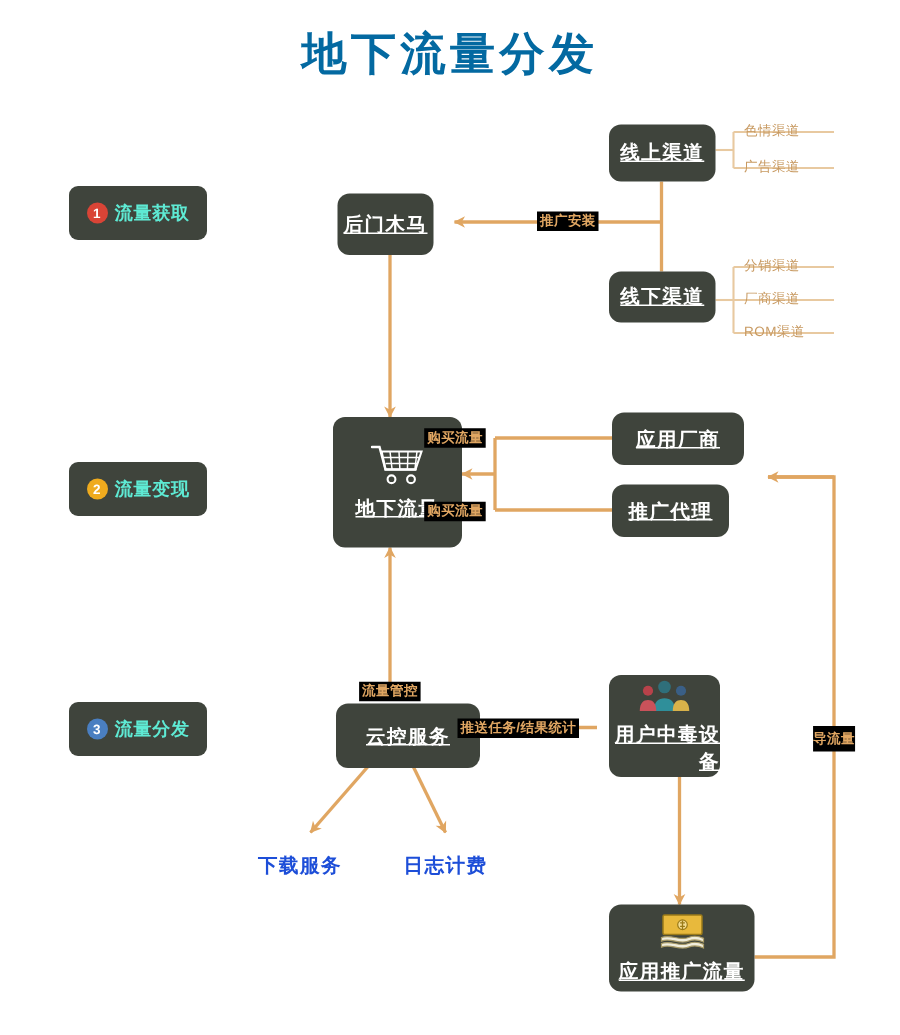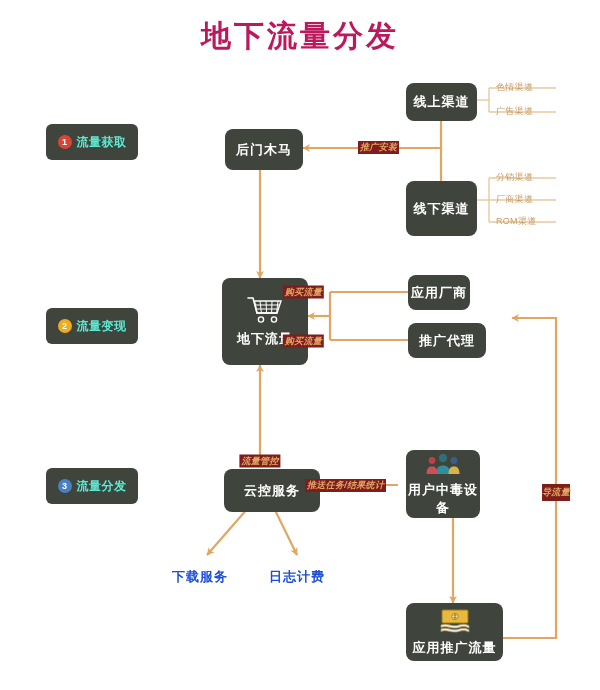--- a/index.html
+++ b/index.html
@@ -30,21 +30,21 @@
   
   .title {
     position: absolute;
     left: 0;
     top: 16px;
     width: 600px;
     text-align: center;
     font-size: 30px;
     font-weight: bold;
     letter-spacing: 3px;
-    color: #be185d;
+    color: #0369a1;
   }
 
   
   .stage-pill {
     position: absolute;
     width: 92px;
     height: 36px;
     border-radius: 6px;
     background: #3f443c;
     display: flex;
@@ -74,21 +74,22 @@
   
   .node {
     position: absolute;
     background: #3f443c;
     border-radius: 8px;
     color: #ffffff;
     display: flex;
     flex-direction: column;
     align-items: center;
     justify-content: center;
-    text-align: center;
+    text-align: right;
+    text-decoration: underline;
   }
   .node .node-label {
     font-size: 13px;
     font-weight: bold;
     letter-spacing: 1px;
     color: #ffffff;
   }
   .node.with-icon .node-label {
     margin-top: 5px;
   }
@@ -115,25 +116,24 @@
     white-space: nowrap;
     letter-spacing: 0.3px;
   }
 
   
   .edge-label {
     position: absolute;
     font-size: 9px;
     font-weight: bold;
     color: #e0a662;
-    background: #7f1d1d;
+    background: #000000;
     white-space: nowrap;
     padding: 0 2px;
     letter-spacing: 0.3px;
-    font-style: italic;
   }
   .edge-label.vertical {
     padding: 2px 0;
   }
 </style>
 </head>
 <body>
 
 <div id="stage">
 
@@ -207,43 +207,43 @@
   </div>
   <div class="stage-pill" style="left:46px; top:468px;">
     <span class="stage-num" style="background:#4a7fc1;">3</span>
     <span class="stage-label">流量分发</span>
   </div>
 
   <div class="node" style="left:406px; top:83px; width:71px; height:38px;">
     <span class="node-label">线上渠道</span>
   </div>
 
-  <div class="node" style="left:406px; top:181px; width:71px; height:55px;">
+  <div class="node" style="left:406px; top:181px; width:71px; height:34px;">
     <span class="node-label">线下渠道</span>
   </div>
 
-  <div class="node" style="left:225px; top:129px; width:78px; height:41px;">
+  <div class="node" style="left:225px; top:129px; width:64px; height:41px;">
     <span class="node-label">后门木马</span>
   </div>
 
   <div class="node with-icon" style="left:222px; top:278px; width:86px; height:87px;">
     <span class="node-icon">
       <svg width="36" height="30" viewBox="0 0 36 30">
         <path d="M1,3 L6,3 L10,18 L30,18" stroke="#ffffff" stroke-width="1.6" fill="none" stroke-linecap="round"></path>
         <path d="M7.4,6 L34,6 L30,18 L10,18 Z" stroke="#ffffff" stroke-width="1.4" fill="none"></path>
         <path d="M13,6 L14.4,18 M19,6 L19.6,18 M25,6 L24.6,18 M31,6 L29.6,18" stroke="#ffffff" stroke-width="1"></path>
         <path d="M9,10 L33,10 M10,14 L31.6,14" stroke="#ffffff" stroke-width="1"></path>
         <circle cx="14" cy="24.5" r="2.6" stroke="#ffffff" stroke-width="1.4" fill="none"></circle>
         <circle cx="27" cy="24.5" r="2.6" stroke="#ffffff" stroke-width="1.4" fill="none"></circle>
       </svg>
     </span>
     <span class="node-label">地下流量</span>
   </div>
 
-  <div class="node" style="left:408px; top:275px; width:62px; height:35px;">
+  <div class="node" style="left:408px; top:275px; width:88px; height:35px;">
     <span class="node-label">应用厂商</span>
   </div>
 
   <div class="node" style="left:408px; top:323px; width:78px; height:35px;">
     <span class="node-label">推广代理</span>
   </div>
 
   <div class="node" style="left:224px; top:469px; width:96px; height:43px;">
     <span class="node-label">云控服务</span>
   </div>

